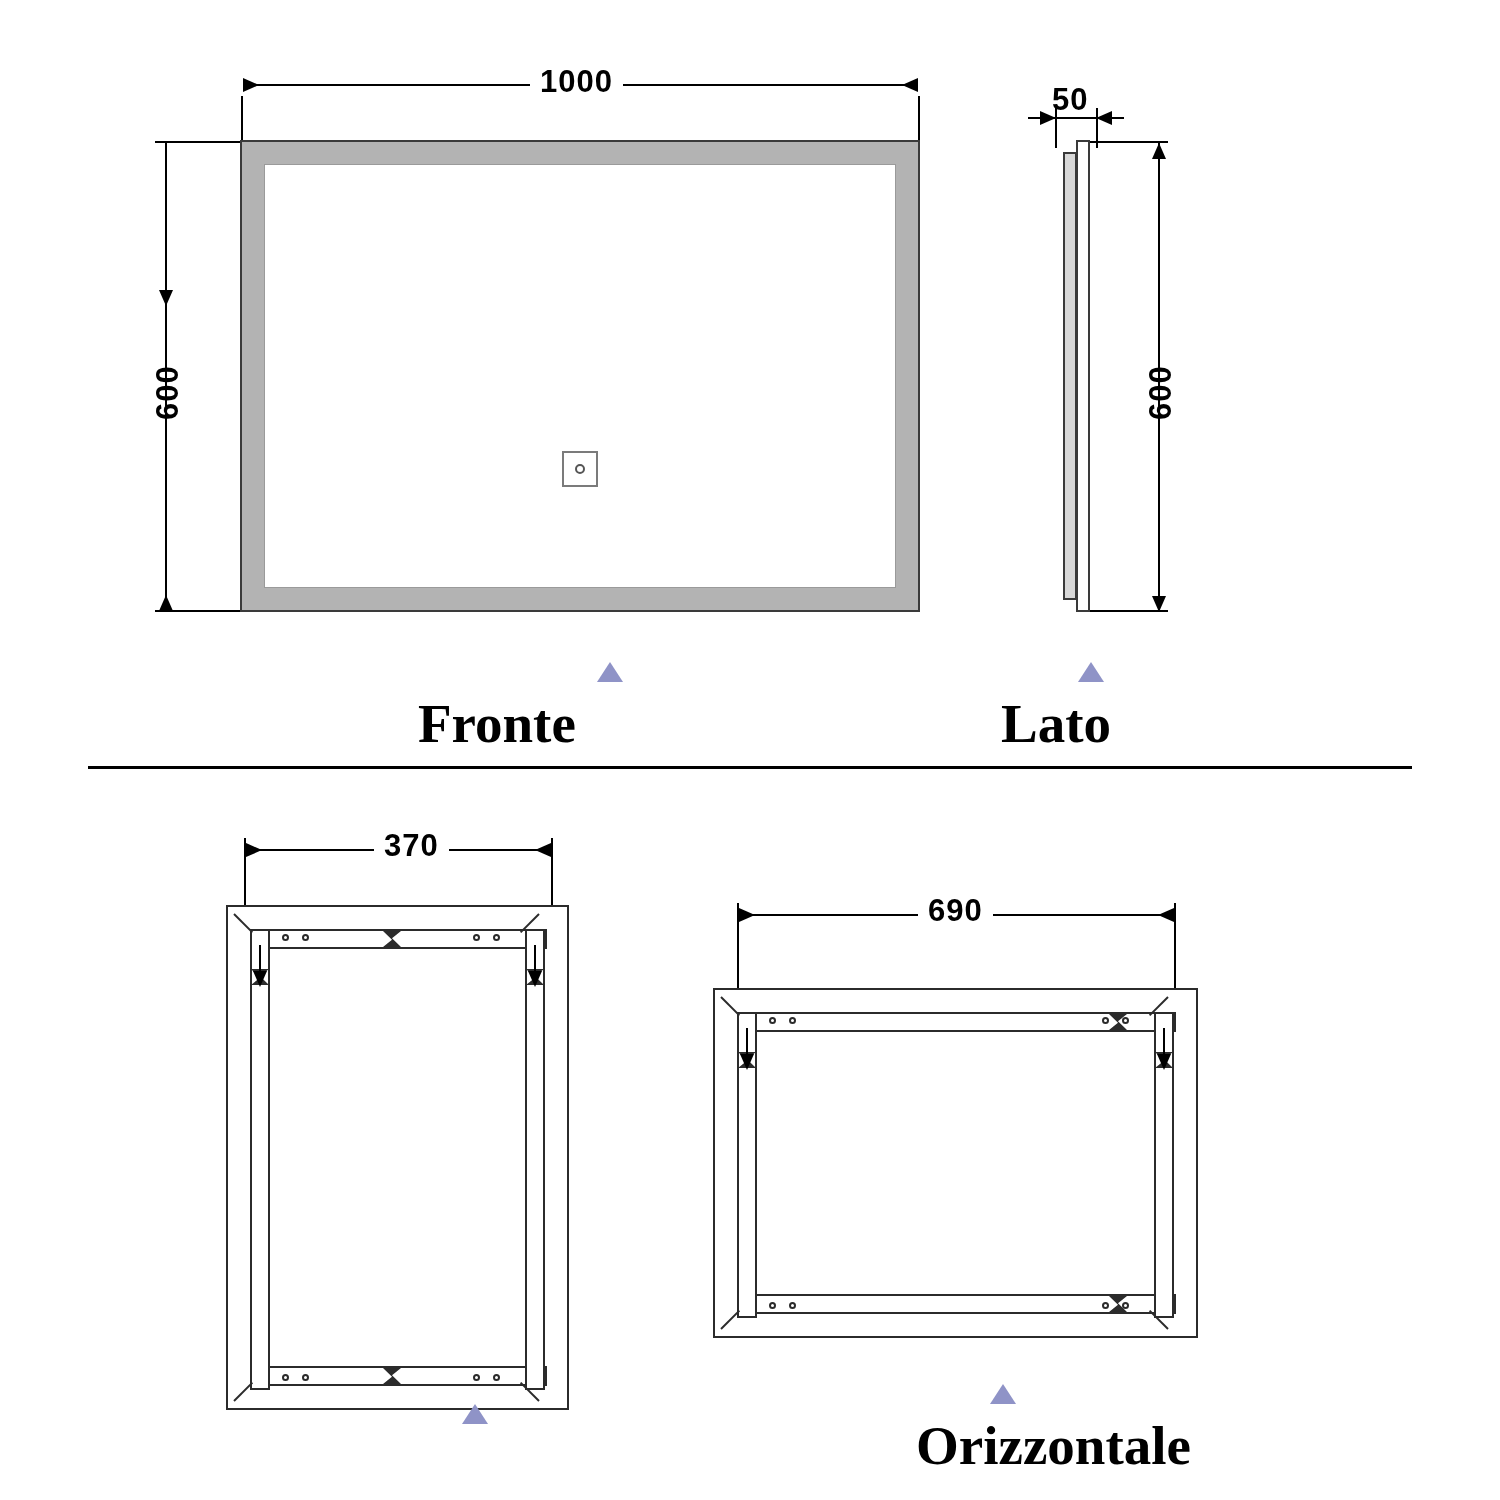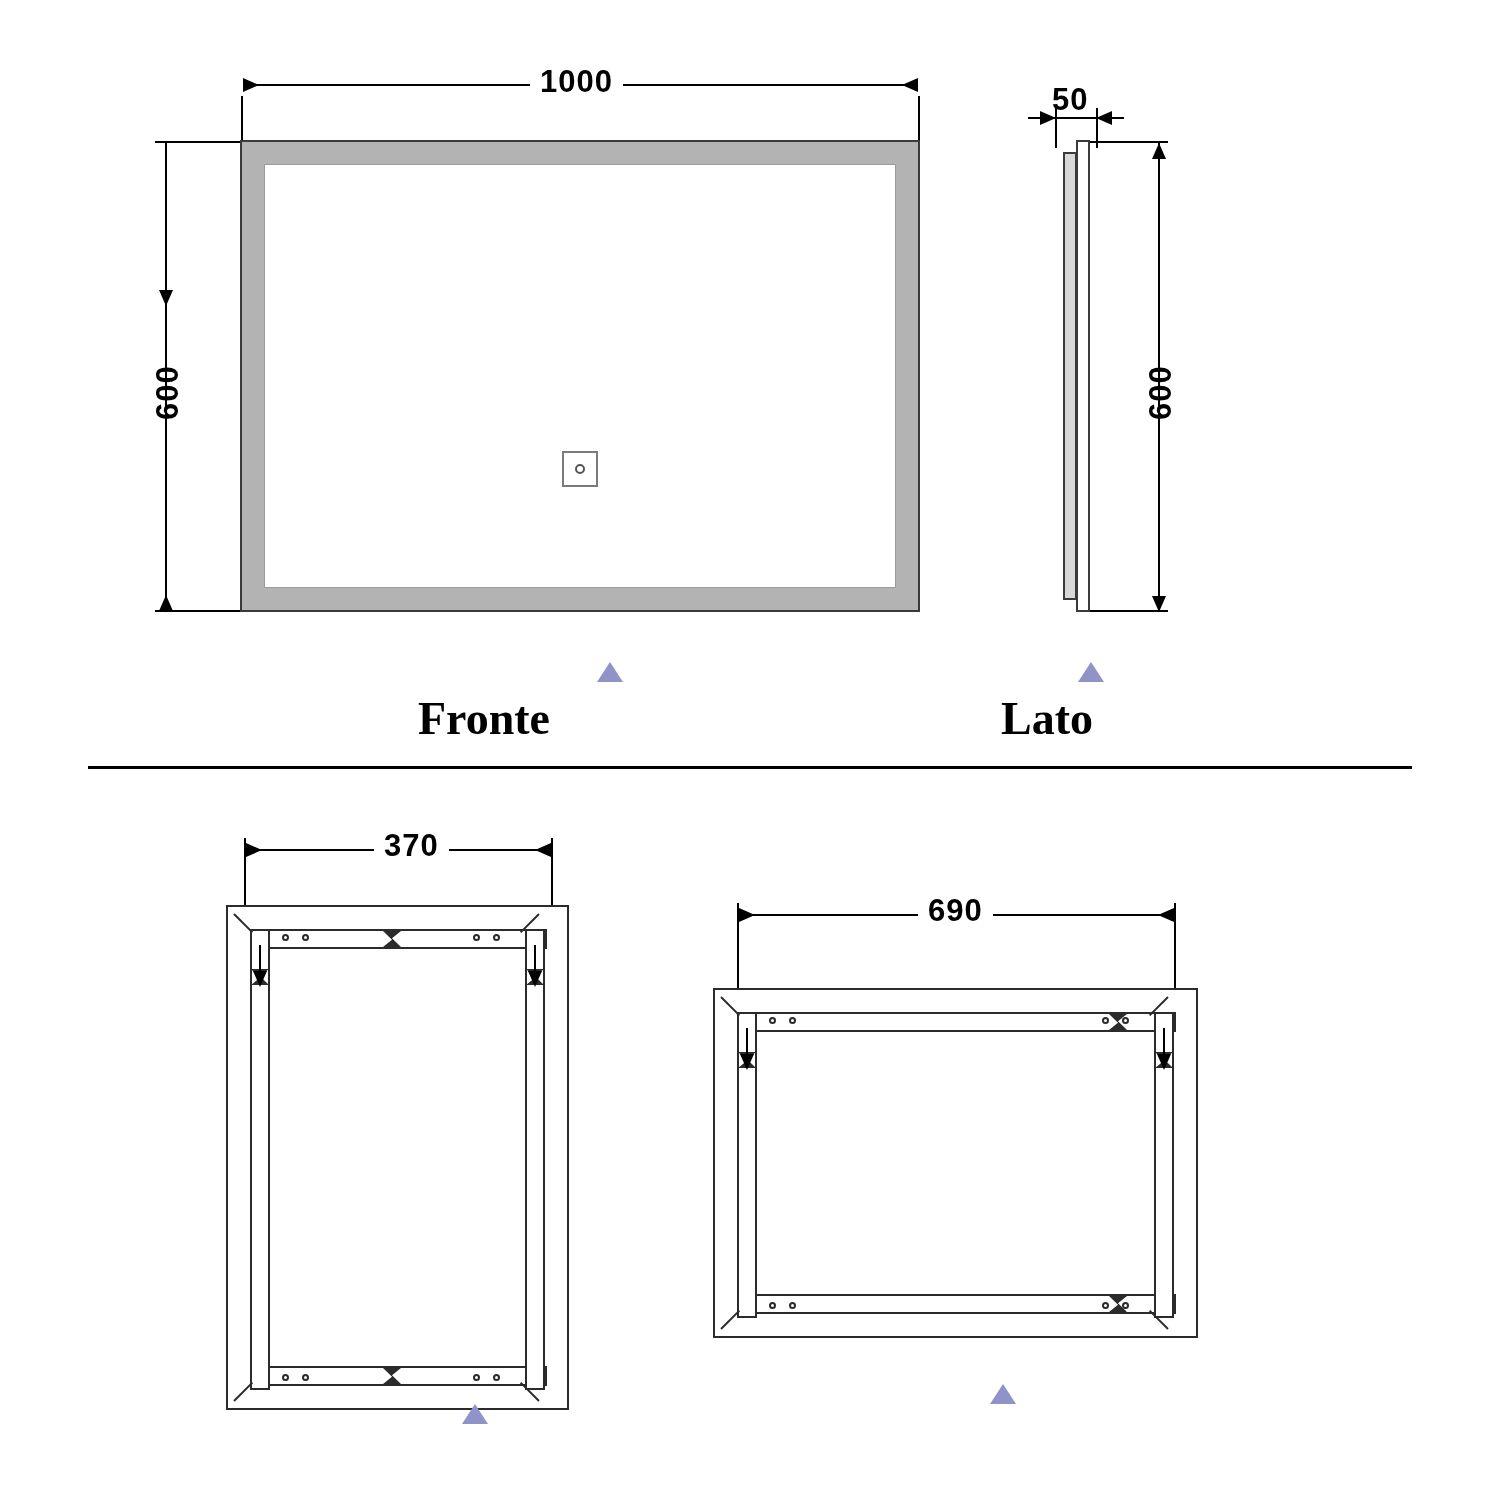--- a/index.html
+++ b/index.html
@@ -27,21 +27,21 @@
   .unit-label {
     font-family: "Liberation Serif", serif;
     font-weight: bold;
     font-size: 44px;
     letter-spacing: 0.5px;
     white-space: nowrap;
   }
   .view-label {
     font-family: "Liberation Serif", serif;
     font-weight: bold;
-    font-size: 46px;
+    font-size: 55px;
     white-space: nowrap;
   }
   .dim-label {
     font-family: "Liberation Sans", sans-serif;
     font-weight: bold;
     font-size: 31px;
     letter-spacing: 1px;
     white-space: nowrap;
   }
   .dim-label.vert {
@@ -314,14 +314,15 @@
     <div class="bowtie" style="left:23px; top:62px;"></div>
     <div class="bowtie" style="right:23px; top:62px;"></div>
 
     <div class="abs vline" style="left:31px; top:38px; height:34px;"></div>
     <div class="abs arr-down" style="left:25px; top:64px;"></div>
     <div class="abs vline" style="right:31px; top:38px; height:34px;"></div>
     <div class="abs arr-down" style="right:25px; top:64px;"></div>
   </div>
 
   <div class="abs tri-marker" style="left:990px; top:1384px;"></div>
+  <div class="abs view-label" style="left:916px; top:1414px;">Orizzontale</div>
 
 </div>
 
 </body></html>

